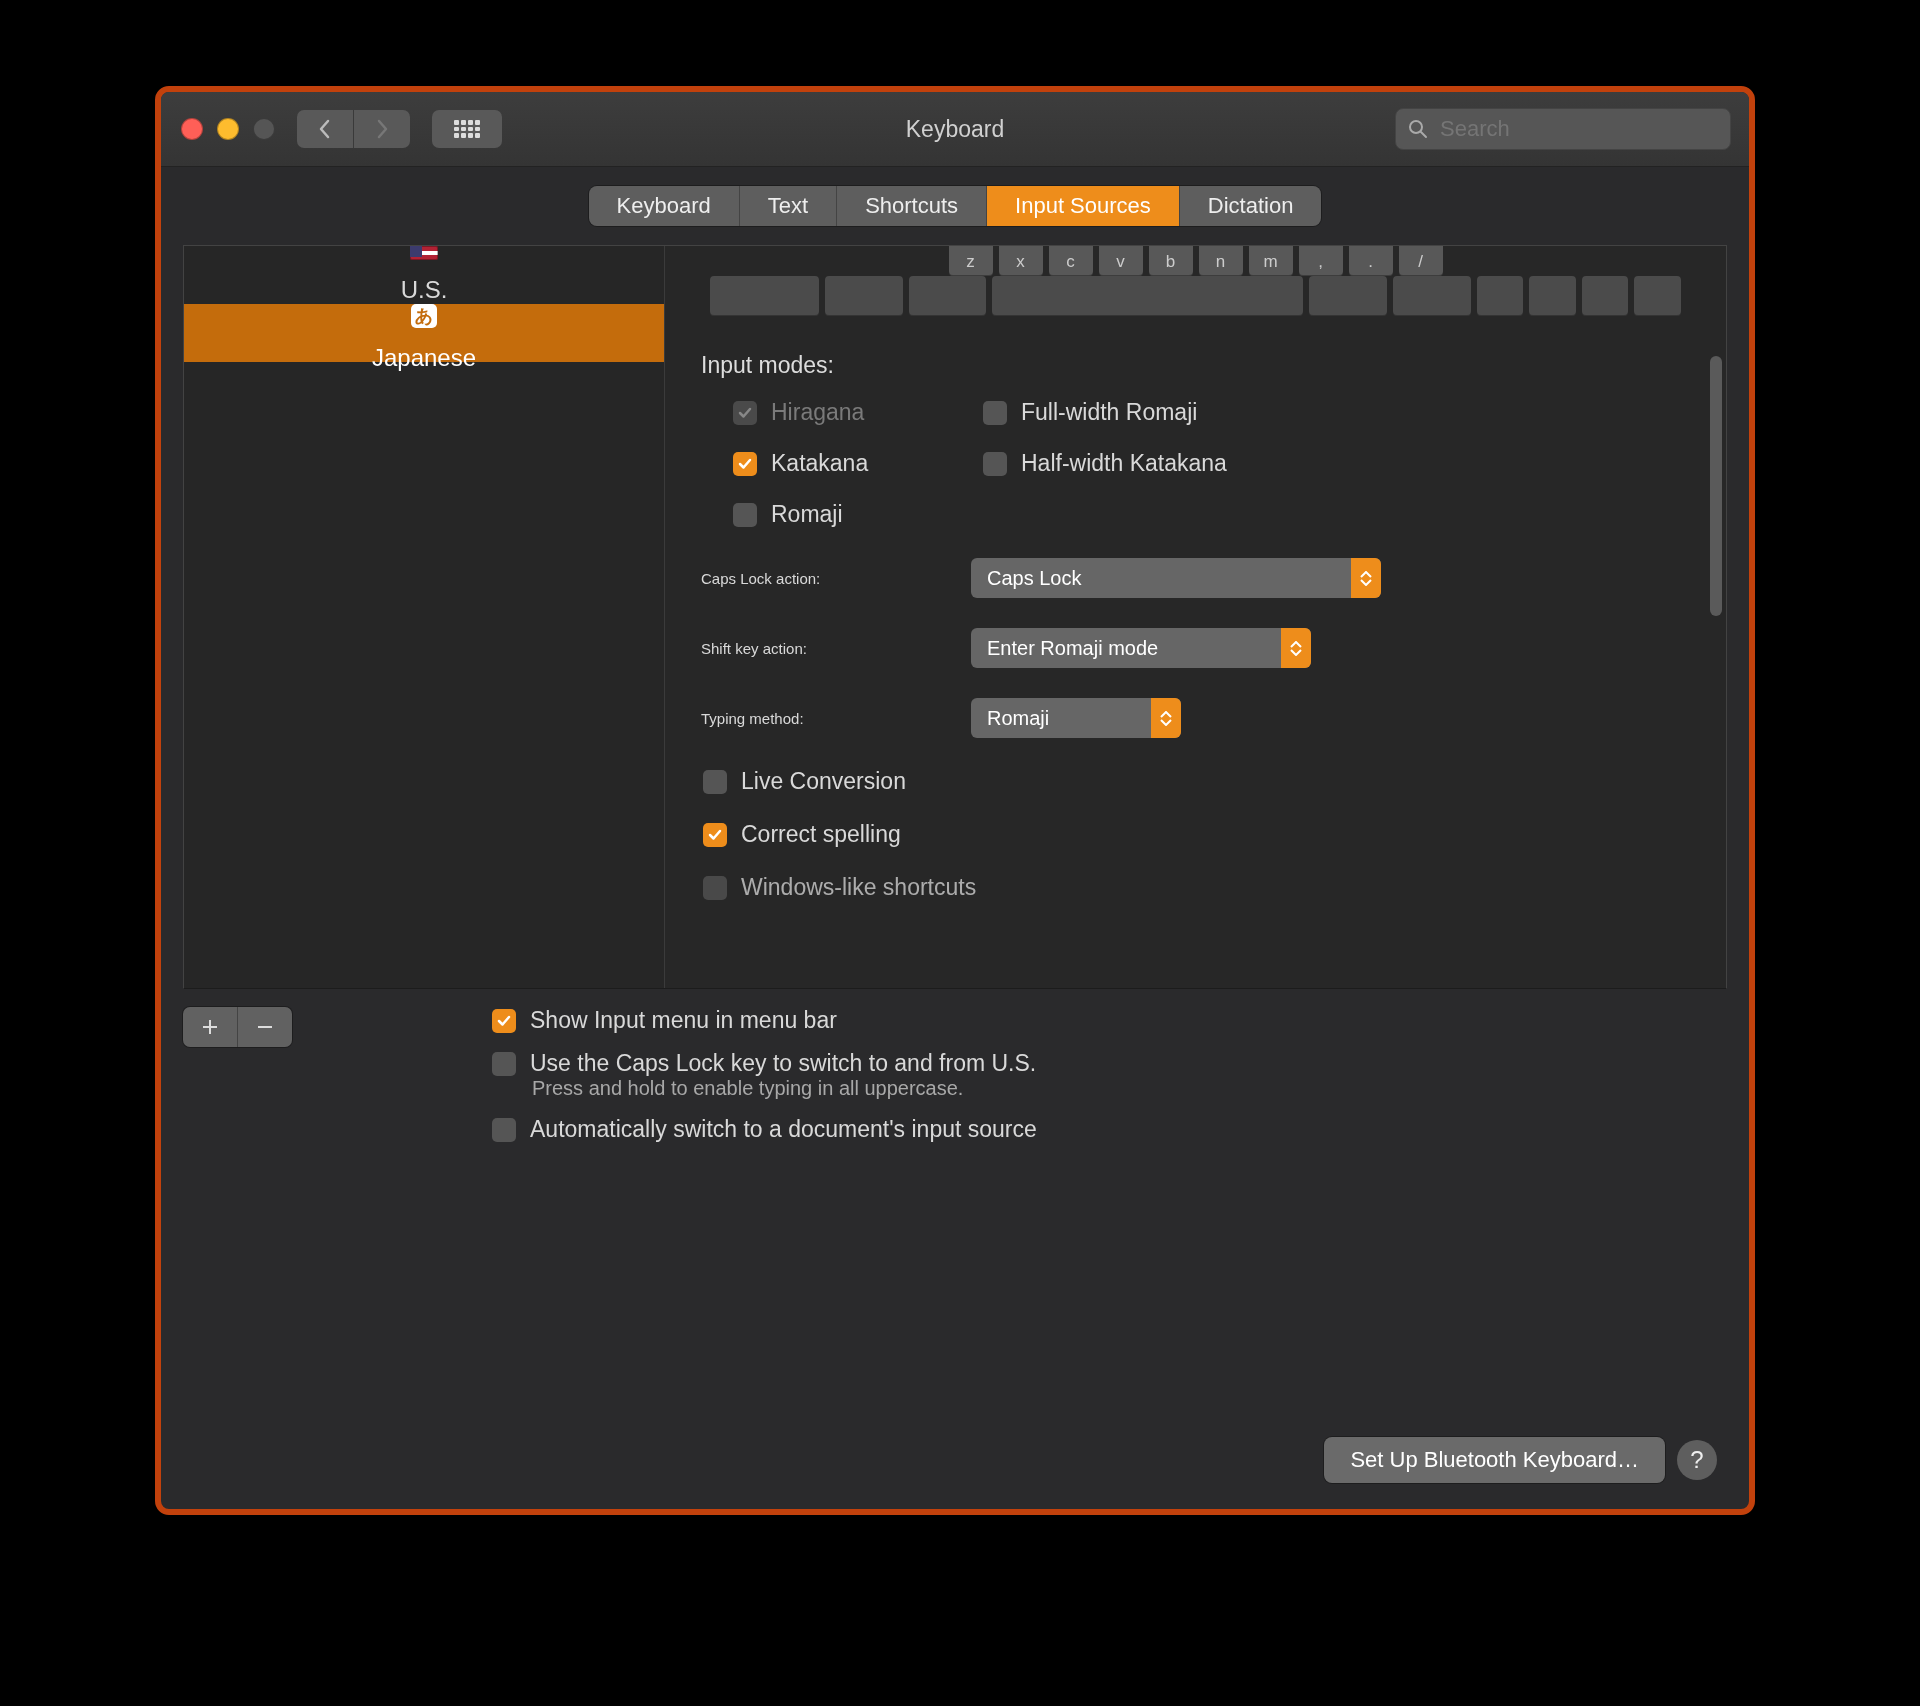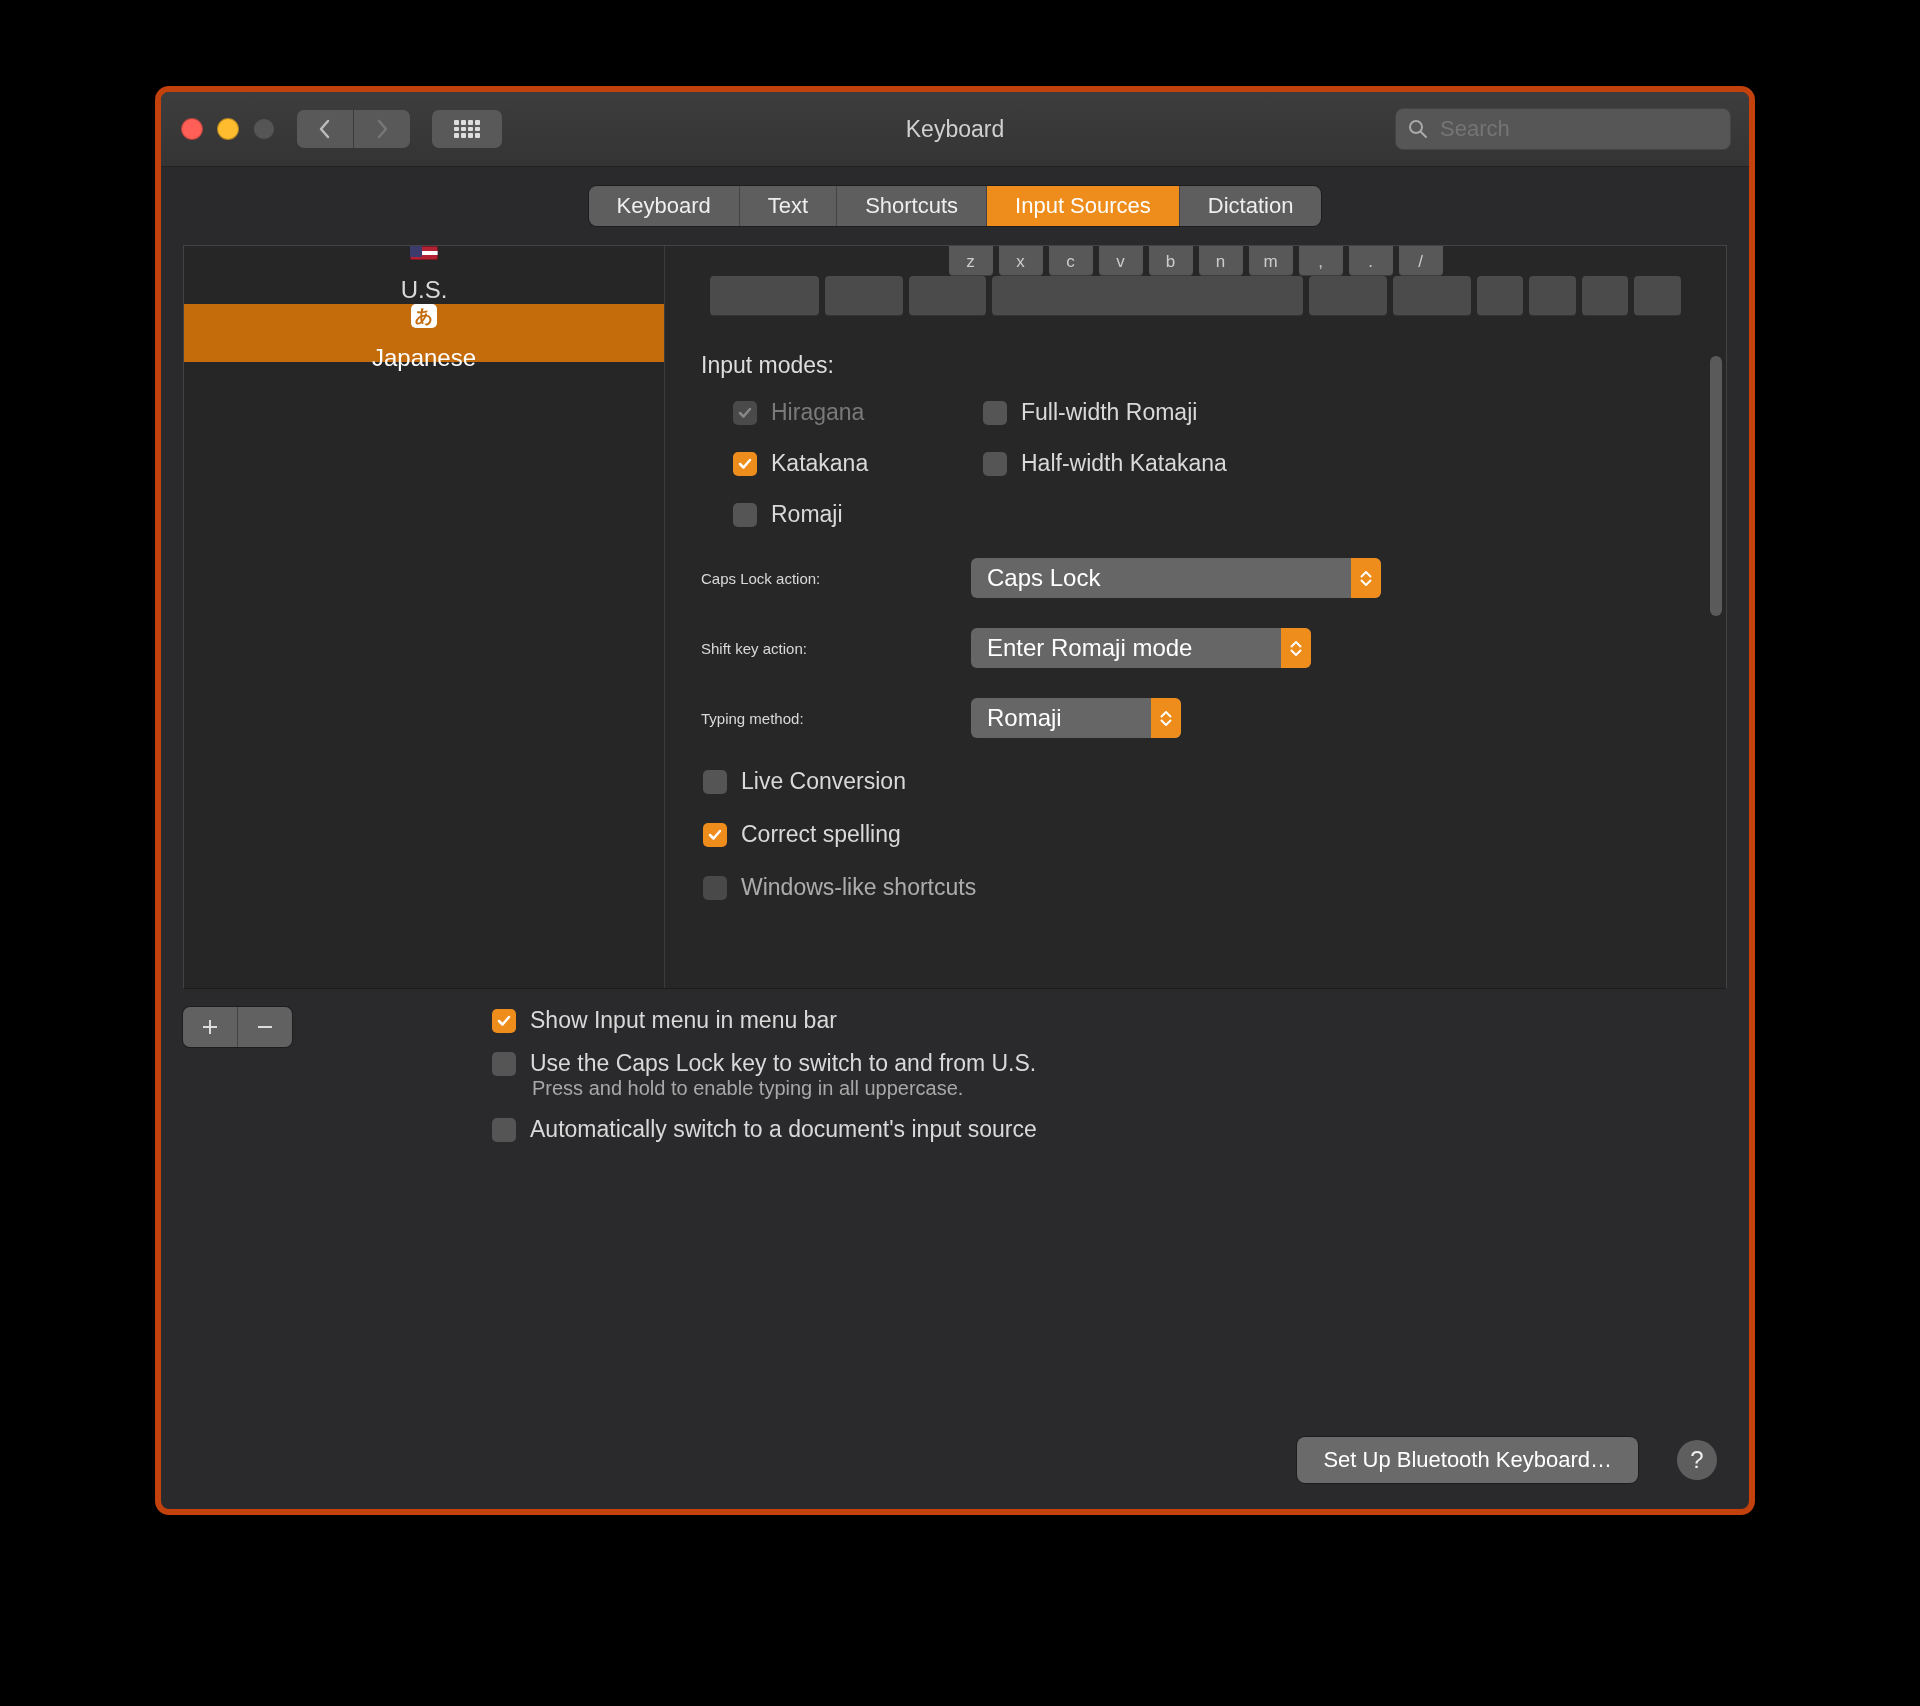--- a/index.html
+++ b/index.html
@@ -250,21 +250,21 @@
   .form-row {
     display:flex; align-items:center;
     margin-top: 30px;
   }
   .form-row .flabel { width: 270px; font-size:15px; }
   .select {
     display:flex; align-items:center;
     background: var(--select-bg);
     height:40px; border-radius:6px;
     overflow:hidden;
-    color:#fff; font-size:24px;
+    color:#fff; font-size:20px;
   }
   .select .val { padding: 0 16px; }
   .select .arrows {
     background: var(--orange-bright);
     width:30px; height:100%;
     display:flex; flex-direction:column;
     align-items:center; justify-content:center;
     gap:1px;
   }
   .select .arrows svg { display:block; }
@@ -293,21 +293,21 @@
     gap:16px;
     font-size:23px;
   }
   .hint {
     font-size:20px; color:var(--text-dim);
     margin-left:40px;
   }
   .footer {
     margin-top:auto;
     display:flex; justify-content:flex-end; align-items:center;
-    gap:39px;
+    gap:12px;
     padding: 24px 10px 4px;
   }
   .push-btn {
     background:#6a6a6a;
     border:none;
     color:#fff;
     font-size:22px;
     padding:10px 26px;
     border-radius:8px;
     box-shadow: 0 0 0 1px rgba(0,0,0,0.3);

